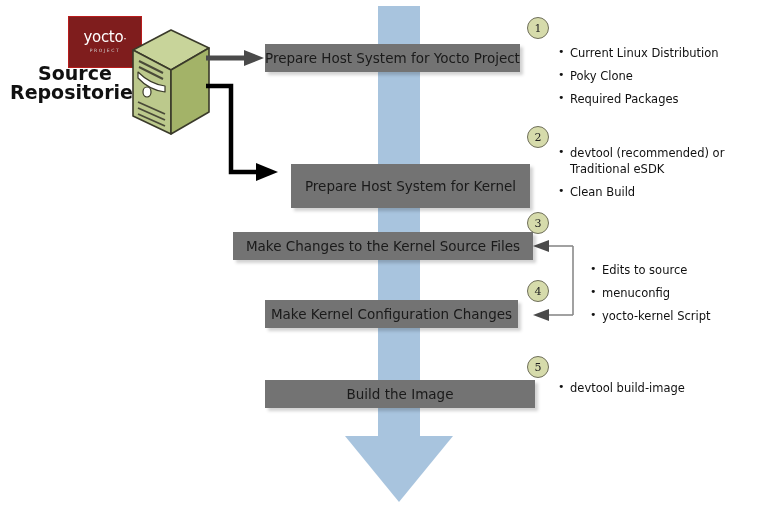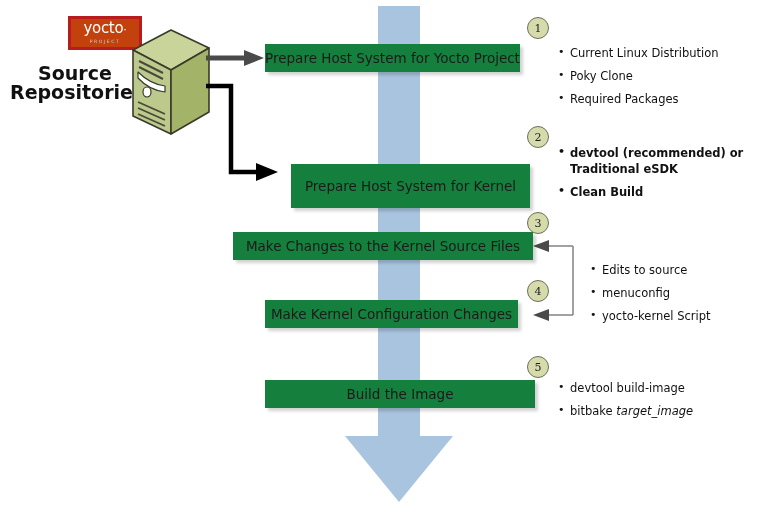--- a/index.html
+++ b/index.html
@@ -11,22 +11,22 @@
     overflow:hidden;
     color:#1a1a1a;
   }
   #stage{position:absolute;left:0;top:0;width:769px;height:517px;}
 
   
   #flow-arrow{position:absolute;left:0;top:0;width:769px;height:517px;}
 
   
   .logo-box{
-    position:absolute;left:68px;top:16px;width:74px;height:34px;
-    background:#c2410c;border:3px solid #b91c1c;
+    position:absolute;left:68px;top:16px;width:74px;height:52px;
+    background:#7f1d1d;border:1px solid #b91c1c;
     display:flex;flex-direction:column;align-items:center;justify-content:center;
     box-sizing:border-box;
   }
   .logo-word{
     color:#ffffff;font-size:15px;letter-spacing:-0.3px;line-height:15px;
     font-family:"DejaVu Sans","Liberation Sans",sans-serif;
   }
   .logo-word .dot{font-size:11px;}
   .logo-sub{
     color:#cfcfcf;font-size:4.5px;letter-spacing:1.6px;line-height:7px;margin-top:1px;
@@ -45,21 +45,21 @@
 
   
   #server{position:absolute;left:125px;top:28px;width:86px;height:110px;}
 
   
   #connectors{position:absolute;left:0;top:0;width:769px;height:517px;}
 
   
   .pbox{
     position:absolute;
-    background:#15803d;
+    background:#737373;
     box-shadow:3px 3px 3px rgba(0,0,0,0.18);
     display:flex;align-items:center;justify-content:center;
     text-align:center;
     font-size:13.5px;
     color:#1a1a1a;
     line-height:19px;
     box-sizing:border-box;
   }
   #box-1{left:265px;top:44px;width:255px;height:28px;}
   #box-2{left:291px;top:164px;width:239px;height:44px;}
@@ -84,21 +84,21 @@
 
   
   .bullets{position:absolute;font-size:11.5px;line-height:16px;color:#111;}
   .bullets ul{margin:0;padding:0;list-style:none;}
   .bullets li{position:relative;padding-left:12px;margin:7px;}
   .bullets li:before{
     content:"\2022";position:absolute;left:0;top:-1px;font-size:11px;color:#111;
   }
   .bullets li .wrap2{display:block;padding-left:0;}
   #bullets-1{left:551px;top:38px;width:210px;}
-  #bullets-2{left:551px;top:138px;width:215px;font-weight:bold;}
+  #bullets-2{left:551px;top:138px;width:215px;}
   #bullets-34{left:583px;top:255px;width:180px;}
   #bullets-5{left:551px;top:373px;width:210px;}
   .ital{font-style:italic;}
 </style>
 </head>
 <body>
 
 <div id="stage">
 
   <svg id="flow-arrow" viewBox="0 0 769 517">
@@ -192,19 +192,16 @@
     <ul>
       <li>Edits to source</li>
       <li>menuconfig</li>
       <li>yocto-kernel Script</li>
     </ul>
   </div>
 
   <div class="bullets" id="bullets-5">
     <ul>
       <li>devtool build-image</li>
-      <li>
-        <span>bitbake </span><span class="ital">target_image</span>
-      </li>
     </ul>
   </div>
 
 </div>
 
 </body></html>

